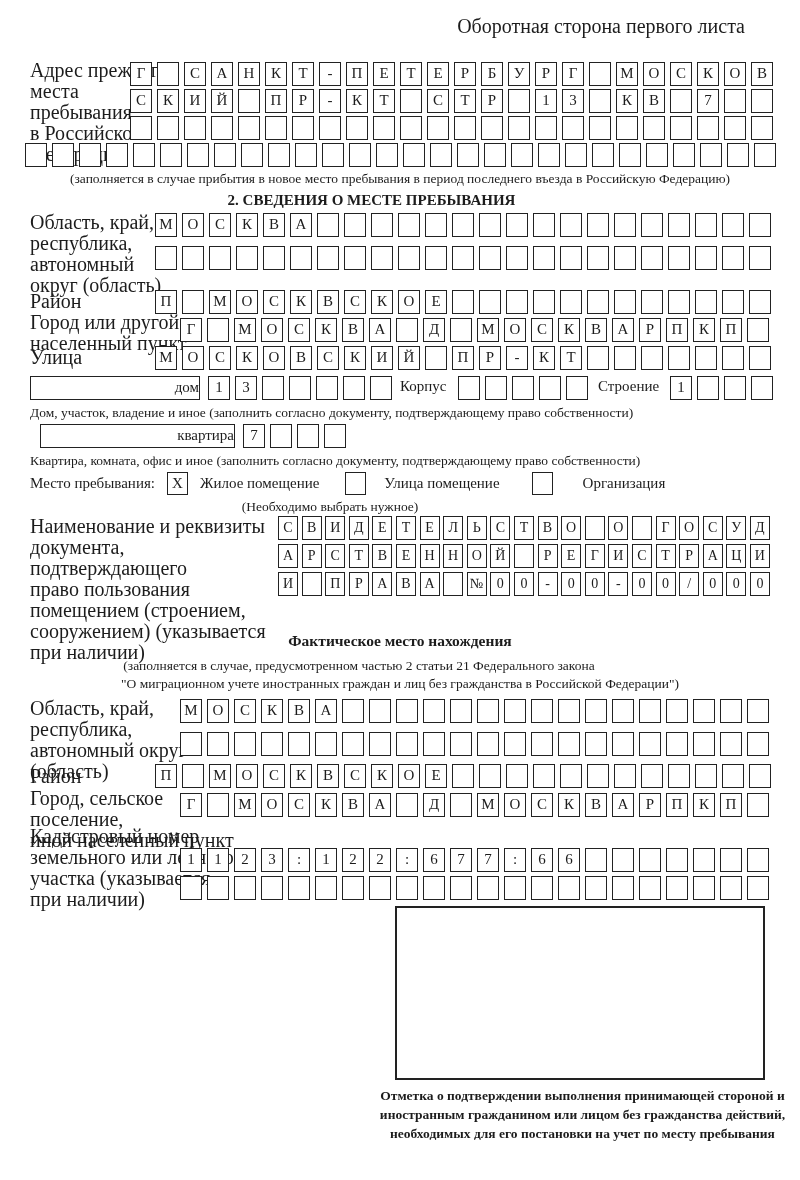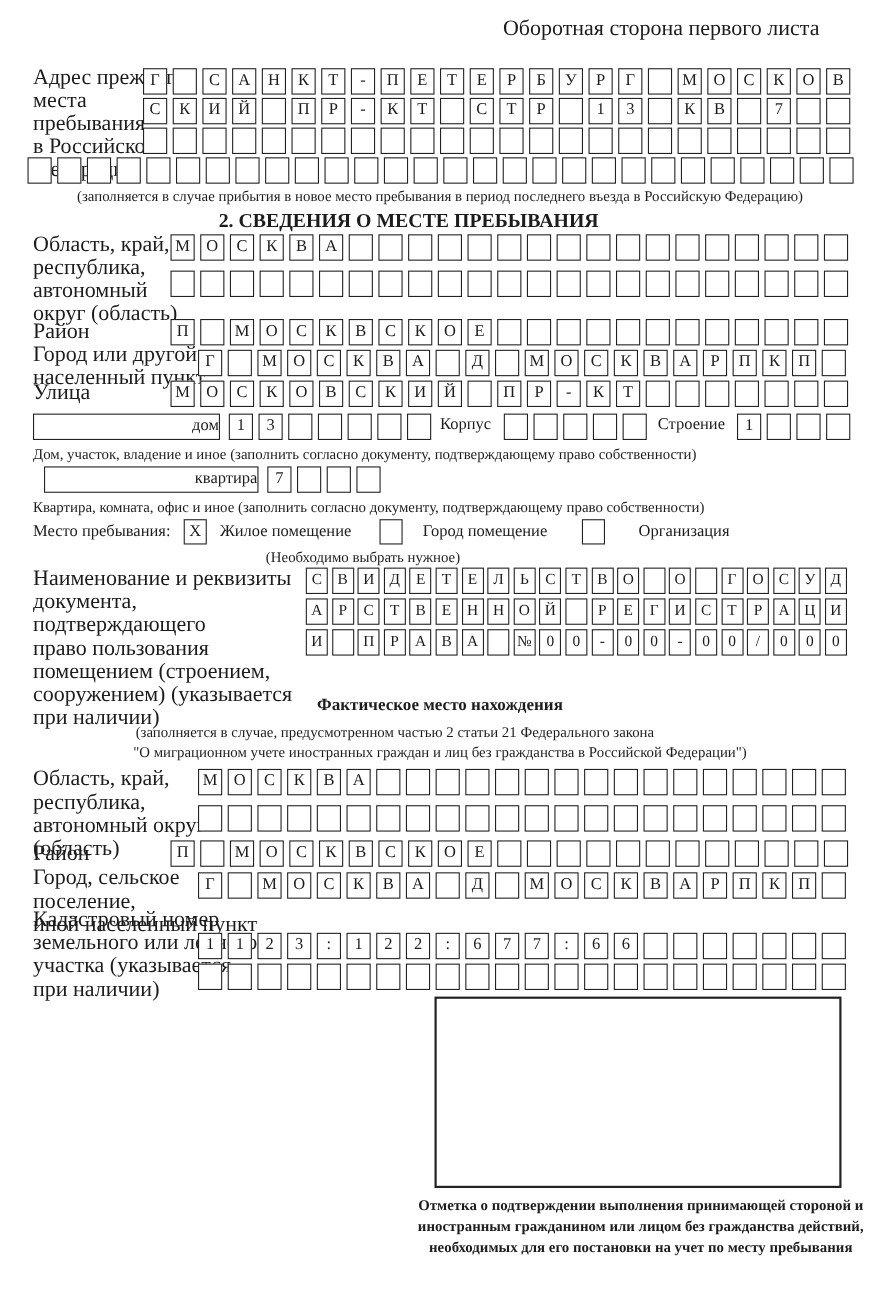--- a/index.html
+++ b/index.html
@@ -43,21 +43,21 @@
   <div class="abs label" style="left:30px; top:60px; width:140px;">Адрес прежнего
 места пребывания
 в Российской
 Федерации</div>
   <div class="boxrow" style="left:130px; top:62px;"><span class="cell">Г</span><span class="cell"></span><span class="cell">С</span><span class="cell">А</span><span class="cell">Н</span><span class="cell">К</span><span class="cell">Т</span><span class="cell">-</span><span class="cell">П</span><span class="cell">Е</span><span class="cell">Т</span><span class="cell">Е</span><span class="cell">Р</span><span class="cell">Б</span><span class="cell">У</span><span class="cell">Р</span><span class="cell">Г</span><span class="cell"></span><span class="cell">М</span><span class="cell">О</span><span class="cell">С</span><span class="cell">К</span><span class="cell">О</span><span class="cell">В</span></div>
   <div class="boxrow" style="left:130px; top:89px;"><span class="cell">С</span><span class="cell">К</span><span class="cell">И</span><span class="cell">Й</span><span class="cell"></span><span class="cell">П</span><span class="cell">Р</span><span class="cell">-</span><span class="cell">К</span><span class="cell">Т</span><span class="cell"></span><span class="cell">С</span><span class="cell">Т</span><span class="cell">Р</span><span class="cell"></span><span class="cell">1</span><span class="cell">3</span><span class="cell"></span><span class="cell">К</span><span class="cell">В</span><span class="cell"></span><span class="cell">7</span><span class="cell"></span><span class="cell"></span></div>
   <div class="boxrow" style="left:130px; top:116px;"><span class="cell"></span><span class="cell"></span><span class="cell"></span><span class="cell"></span><span class="cell"></span><span class="cell"></span><span class="cell"></span><span class="cell"></span><span class="cell"></span><span class="cell"></span><span class="cell"></span><span class="cell"></span><span class="cell"></span><span class="cell"></span><span class="cell"></span><span class="cell"></span><span class="cell"></span><span class="cell"></span><span class="cell"></span><span class="cell"></span><span class="cell"></span><span class="cell"></span><span class="cell"></span><span class="cell"></span></div>
   <div class="boxrow" style="left:25px; top:143px;"><span class="cell"></span><span class="cell"></span><span class="cell"></span><span class="cell"></span><span class="cell"></span><span class="cell"></span><span class="cell"></span><span class="cell"></span><span class="cell"></span><span class="cell"></span><span class="cell"></span><span class="cell"></span><span class="cell"></span><span class="cell"></span><span class="cell"></span><span class="cell"></span><span class="cell"></span><span class="cell"></span><span class="cell"></span><span class="cell"></span><span class="cell"></span><span class="cell"></span><span class="cell"></span><span class="cell"></span><span class="cell"></span><span class="cell"></span><span class="cell"></span><span class="cell"></span></div>
   <div class="abs caption center" style="left:0; top:170px; width:800px;">(заполняется в случае прибытия в новое место пребывания в период последнего въезда в Российскую Федерацию)</div>
 
-  <div class="abs label bold center" style="left:0; top:190px; width:743px; font-size:18px;">2. СВЕДЕНИЯ О МЕСТЕ ПРЕБЫВАНИЯ</div>
+  <div class="abs label bold center" style="left:0; top:190px; width:743px; font-size:15px;">2. СВЕДЕНИЯ О МЕСТЕ ПРЕБЫВАНИЯ</div>
 
   <div class="abs label" style="left:30px; top:212px; width:150px;">Область, край,
 республика,
 автономный
 округ (область)</div>
   <div class="boxrow" style="left:155px; top:213px;"><span class="cell">М</span><span class="cell">О</span><span class="cell">С</span><span class="cell">К</span><span class="cell">В</span><span class="cell">А</span><span class="cell"></span><span class="cell"></span><span class="cell"></span><span class="cell"></span><span class="cell"></span><span class="cell"></span><span class="cell"></span><span class="cell"></span><span class="cell"></span><span class="cell"></span><span class="cell"></span><span class="cell"></span><span class="cell"></span><span class="cell"></span><span class="cell"></span><span class="cell"></span><span class="cell"></span></div>
   <div class="boxrow" style="left:155px; top:246px;"><span class="cell"></span><span class="cell"></span><span class="cell"></span><span class="cell"></span><span class="cell"></span><span class="cell"></span><span class="cell"></span><span class="cell"></span><span class="cell"></span><span class="cell"></span><span class="cell"></span><span class="cell"></span><span class="cell"></span><span class="cell"></span><span class="cell"></span><span class="cell"></span><span class="cell"></span><span class="cell"></span><span class="cell"></span><span class="cell"></span><span class="cell"></span><span class="cell"></span><span class="cell"></span></div>
 
   <div class="abs label" style="left:30px; top:291px;">Район</div>
   <div class="boxrow" style="left:155px; top:290px;"><span class="cell">П</span><span class="cell"></span><span class="cell">М</span><span class="cell">О</span><span class="cell">С</span><span class="cell">К</span><span class="cell">В</span><span class="cell">С</span><span class="cell">К</span><span class="cell">О</span><span class="cell">Е</span><span class="cell"></span><span class="cell"></span><span class="cell"></span><span class="cell"></span><span class="cell"></span><span class="cell"></span><span class="cell"></span><span class="cell"></span><span class="cell"></span><span class="cell"></span><span class="cell"></span><span class="cell"></span></div>
@@ -79,21 +79,21 @@
 
   <div class="widebox" style="left:40px; top:424px; width:195px;">квартира</div>
   <div class="boxrow" style="left:243px; top:424px;"><span class="cell">7</span><span class="cell"></span><span class="cell"></span><span class="cell"></span></div>
   <div class="abs caption" style="left:30px; top:452px; width:760px;">Квартира, комната, офис и иное (заполнить согласно документу, подтверждающему право собственности)</div>
 
   <div class="abs" style="left:30px; top:472px; width:760px; height:26px;">
     <span class="inlinelabel">Место пребывания:</span>
     <span class="chk" style="margin-left:8px;">X</span>
     <span class="inlinelabel" style="margin-left:8px;">Жилое помещение</span>
     <span class="chk" style="margin-left:22px;"></span>
-    <span class="inlinelabel" style="margin-left:14px;">Город помещение</span>
+    <span class="inlinelabel" style="margin-left:14px;">Улица помещение</span>
     <span class="chk" style="margin-left:28px;"></span>
     <span class="inlinelabel" style="margin-left:26px;">Организация</span>
   </div>
   <div class="abs caption" style="left:190px; top:498px; width:280px; text-align:center;">(Необходимо выбрать нужное)</div>
 
   <div class="abs label" style="left:30px; top:516px; width:250px;">Наименование и реквизиты
 документа, подтверждающего
 право пользования
 помещением (строением,
 сооружением) (указывается

